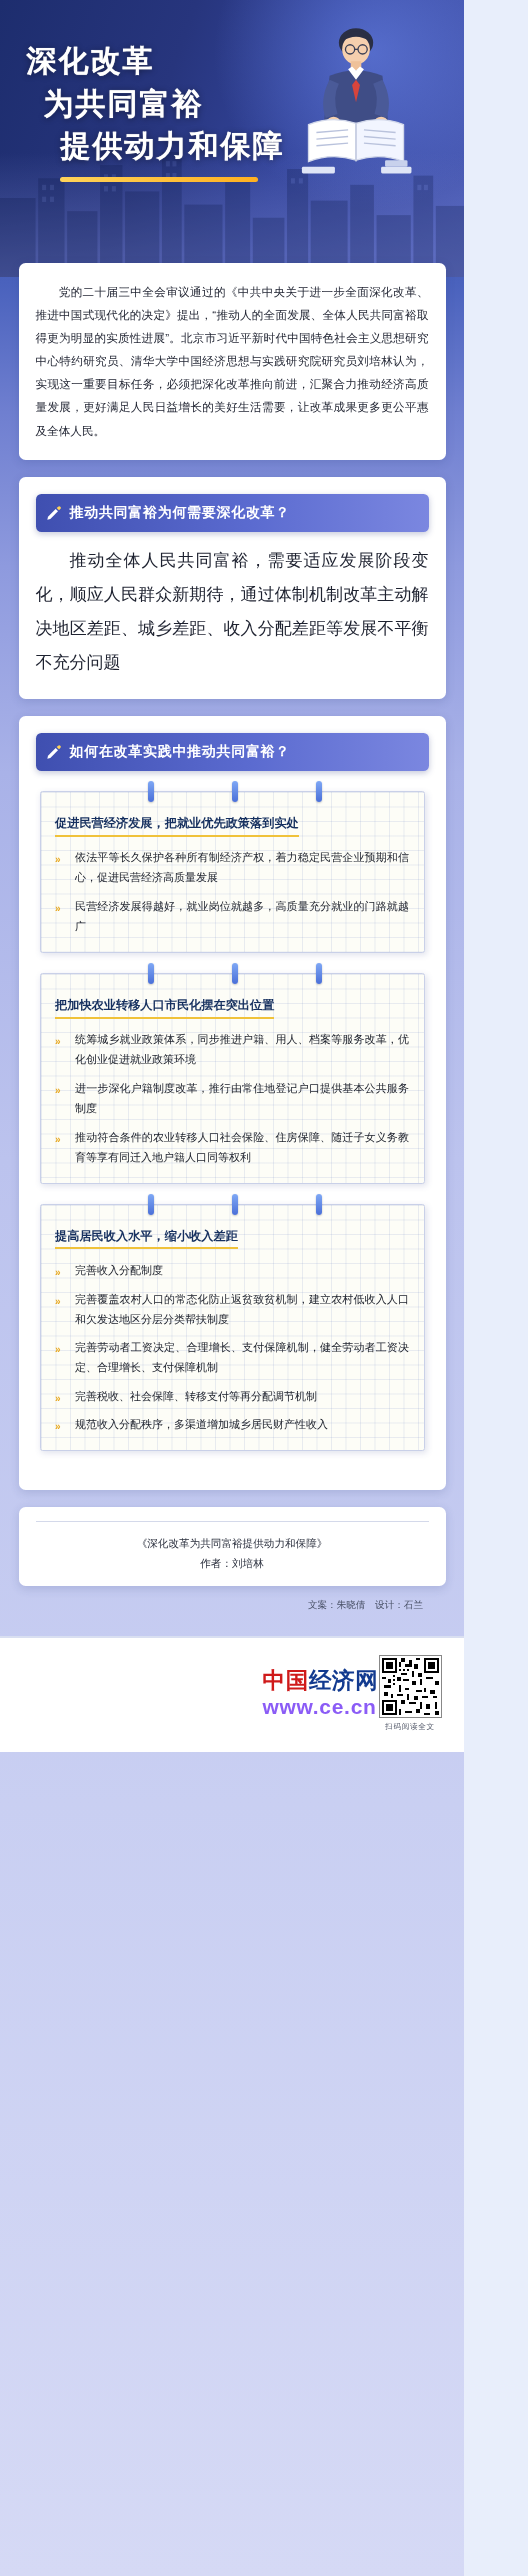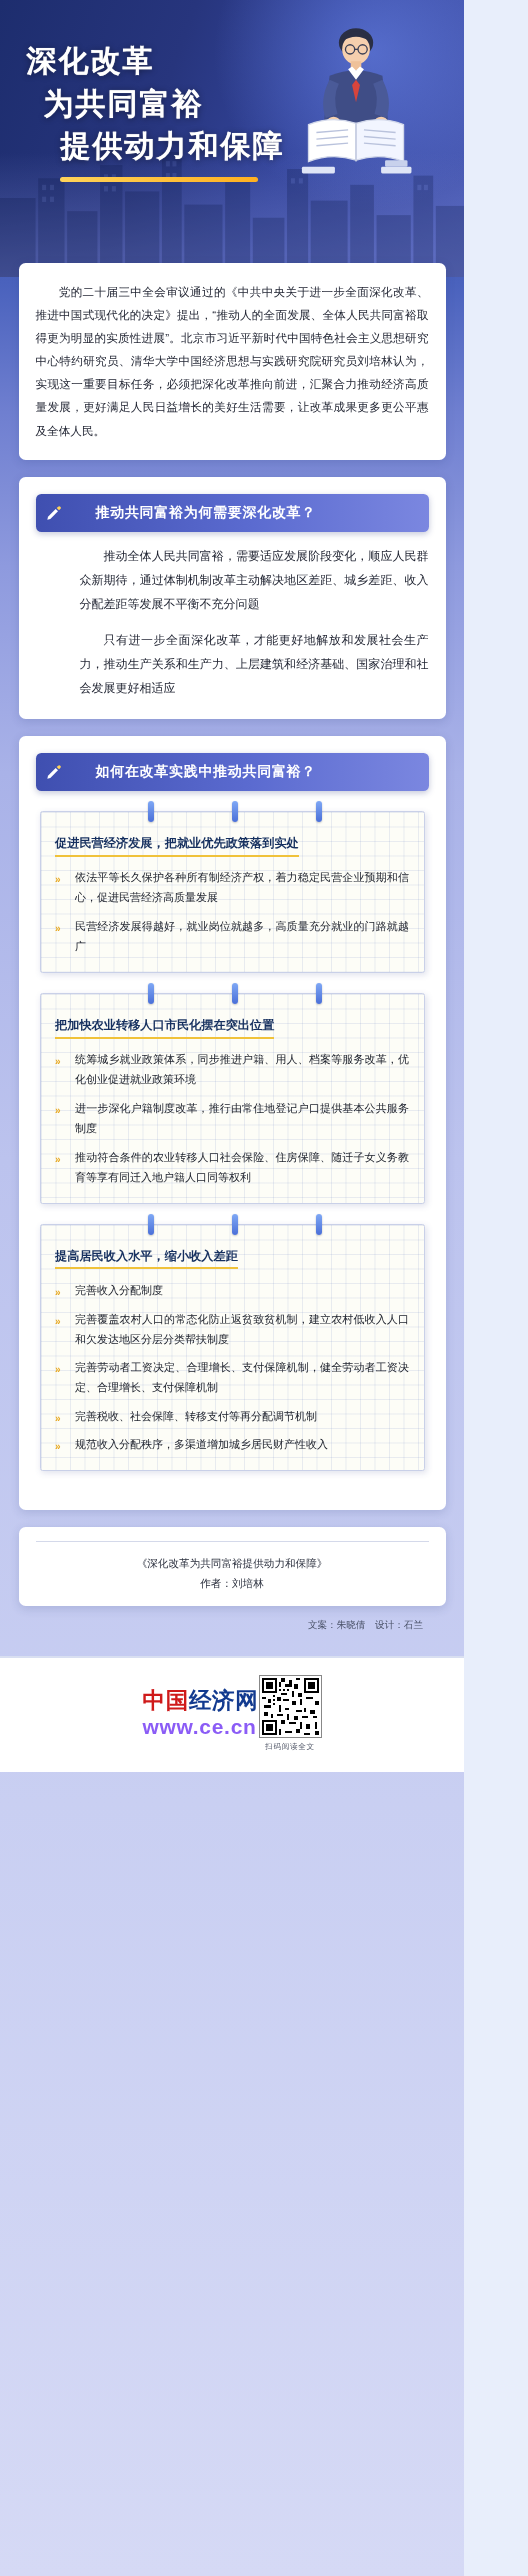--- a/index.html
+++ b/index.html
@@ -103,38 +103,36 @@
     border-radius: 5.3px;
     padding: 10px 12px 10px 34px;
     margin-bottom: 12px;
     box-shadow: 0 2px 6.6px rgba(40,55,120,0.28);
   }
   .sec-head .txt {
     color: #ffffff;
     font-size: 14px;
     font-weight: bold;
     letter-spacing: 0.7px;
-    margin-left: 26px;
   }
   .sec-head .pen {
     position: absolute;
     left: 10.6px;
     top: 50%;
     transform: translateY(-50%);
     width: 16px; height: 16px;
   }
 
   .para {
-    font-size: 12px;
+    font-size: 17px;
     line-height: 2.0;
     color: #1e2230;
     text-align: justify;
     text-indent: 2em;
     margin-bottom: 12px;
-    margin-left: 44px;
   }
   .para:last-child { margin-bottom: 0; }
 
   
   .note {
     position: relative;
     background-color: #fdfdf7;
     background-image:
       linear-gradient(rgba(120,140,200,0.16) 0.7px, transparent 0.7px),
       linear-gradient(90deg, rgba(120,140,200,0.16) 0.7px, transparent 0.7px);
@@ -214,21 +212,21 @@
     padding: 1.3px 22.5px 17px 0;
   }
 
   
   .footer {
     background: #ffffff;
     border-top: 2px solid #d9dff1;
     padding: 17px 22.5px 20px 22.5px;
     display: flex;
     align-items: center;
-    justify-content: center;
+    justify-content: flex-end;
     min-height: 99px;
   }
   .brand .cn {
     font-size: 22.5px;
     font-weight: bold;
     letter-spacing: 0.7px;
     line-height: 1.18;
   }
   .brand .cn .red { color: #cf1a1a; }
   .brand .cn .blue { color: #123a8f; }
@@ -360,21 +358,20 @@
 
     <div class="card">
       <div class="sec-head">
         <svg class="pen" viewBox="0 0 24 24">
           <path d="M3 17.5 L14.5 6 L18 9.5 L6.5 21 L2 22 z" fill="#ffffff"></path>
           <path d="M16 4.5 L19.5 8 L21.5 6 a2.2 2.2 0 0 0 -3.3 -3.3 z" fill="#ffd35a"></path>
         </svg>
         <span class="txt">推动共同富裕为何需要深化改革？</span>
       </div>
       <p class="para">推动全体人民共同富裕，需要适应发展阶段变化，顺应人民群众新期待，通过体制机制改革主动解决地区差距、城乡差距、收入分配差距等发展不平衡不充分问题</p>
-      <p class="para">只有进一步全面深化改革，才能更好地解放和发展社会生产力，推动生产关系和生产力、上层建筑和经济基础、国家治理和社会发展更好相适应</p>
     </div>
 
     <div class="card">
       <div class="sec-head">
         <svg class="pen" viewBox="0 0 24 24">
           <path d="M3 17.5 L14.5 6 L18 9.5 L6.5 21 L2 22 z" fill="#ffffff"></path>
           <path d="M16 4.5 L19.5 8 L21.5 6 a2.2 2.2 0 0 0 -3.3 -3.3 z" fill="#ffd35a"></path>
         </svg>
         <span class="txt">如何在改革实践中推动共同富裕？</span>
       </div>

